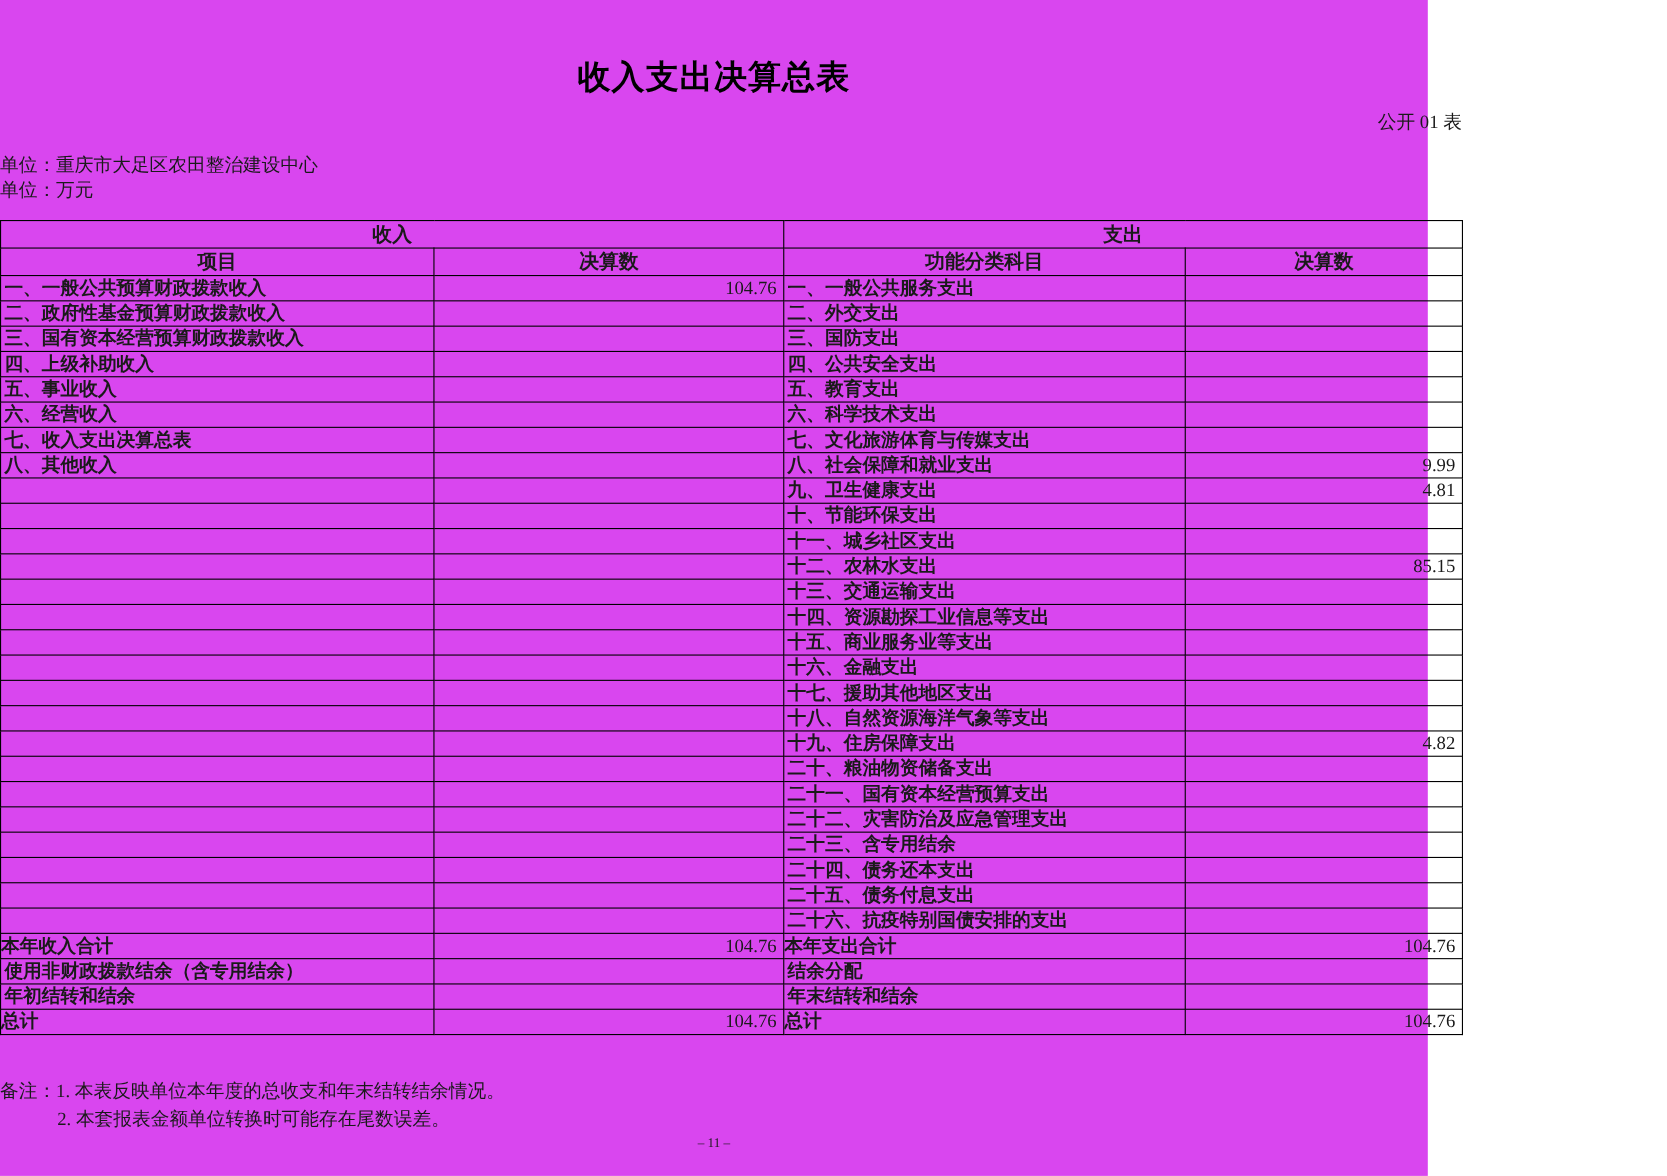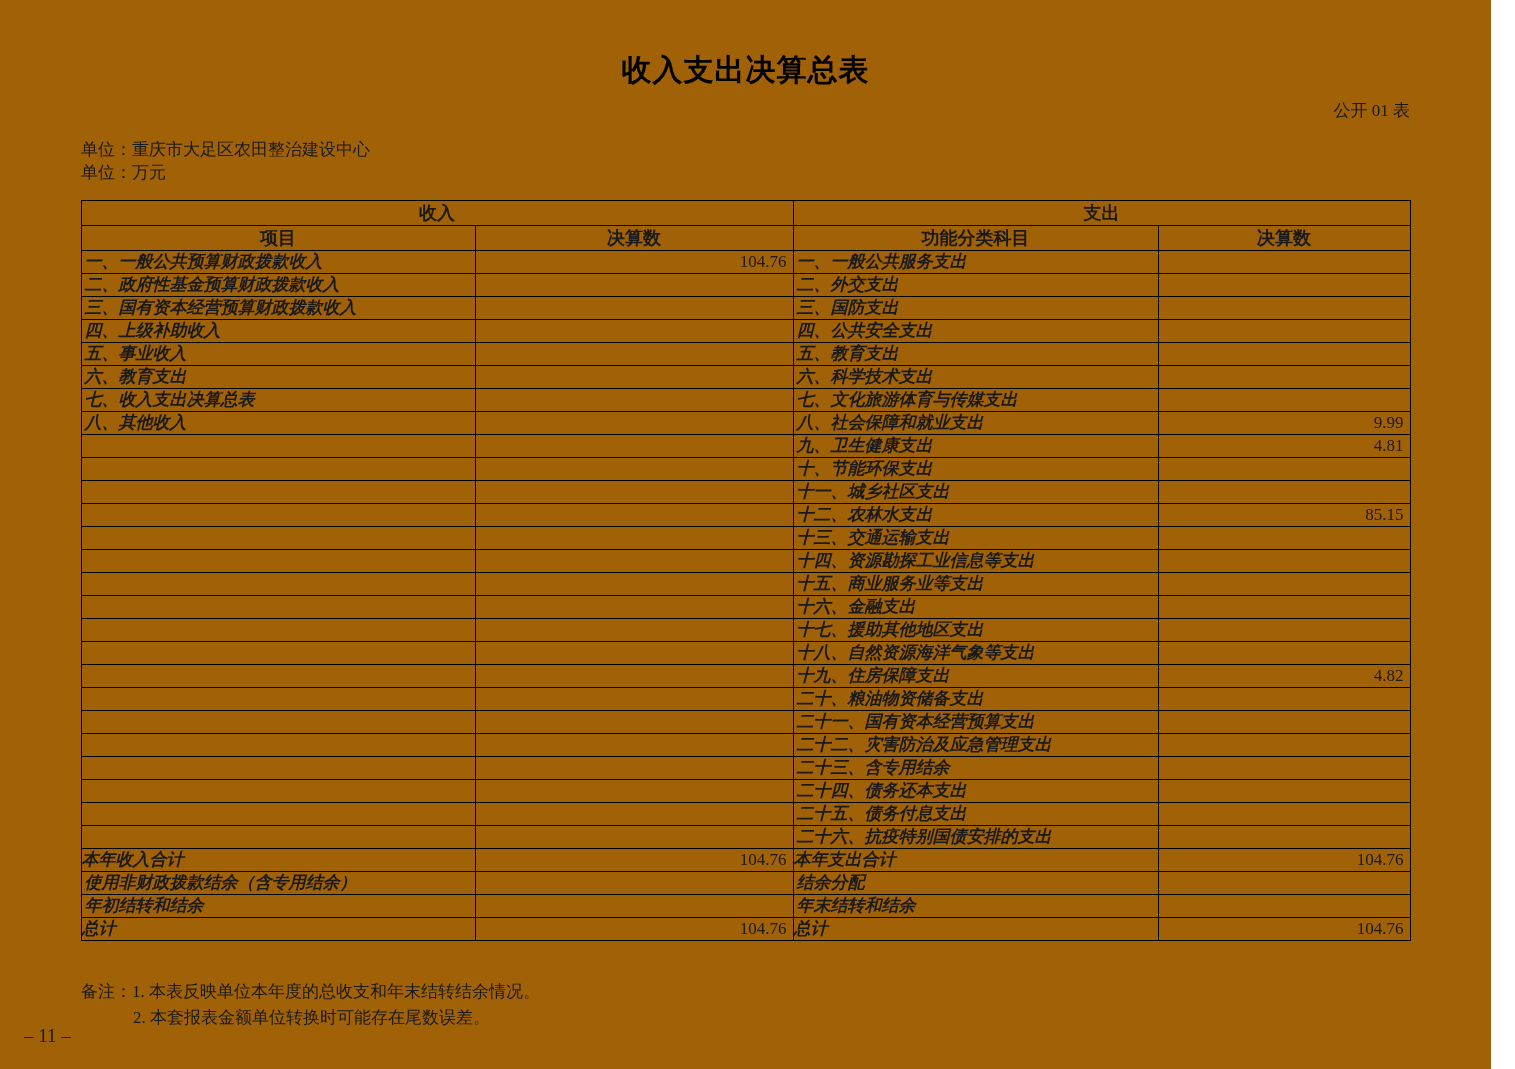--- a/index.html
+++ b/index.html
@@ -5,22 +5,22 @@
   * { margin: 0; padding: 0; box-sizing: border-box; }
   html, body {
     width: 1515px; height: 1069px;
     background: #ffffff;
     color: #1a1a1a;
     font-family: "Liberation Serif", "DejaVu Serif", serif;
     overflow: hidden;
   }
   .page {
     position: relative;
-    width: 1491px; height: 1069px;
-    background: #a16207;
+    width: 1298px; height: 1069px;
+    background: #d946ef;
   }
   .doc-title {
     padding-top: 50px;
     text-align: center;
     font-size: 30px;
     font-weight: bold;
     letter-spacing: 1px;
     color: #000;
   }
   .meta-code {
@@ -54,41 +54,40 @@
     font-weight: bold;
     text-align: center;
     height: 25px;
     font-size: 18px;
   }
   table.budget tbody td { height: 23px; }
   td.item-cell {
     font-weight: bold;
     text-align: left;
     padding-left: 3px;
-    font-style: italic;
   }
   td.item-cell.center { text-align: left; padding-left: 0; }
   td.value-cell {
     font-weight: normal;
     text-align: right;
     padding-right: 6px;
   }
   .notes {
     width: 1329px;
     margin: 38px auto 0 auto;
     font-size: 17px;
     line-height: 1.55;
   }
   .notes .note-line2 { padding-left: 52px; }
   .page-number {
     position: absolute;
     left: 0; right: 0;
     bottom: 22px;
-    font-size: 19px;
-    padding-left: 24px;
+    text-align: center;
+    font-size: 12px;
   }
 </style>
 </head>
 <body>
 
 <div class="page">
 
   <div class="doc-title">收入支出决算总表</div>
 
   <div class="meta-code">公开 01 表</div>
@@ -142,21 +141,21 @@
           <td class="item-cell">四、公共安全支出</td>
           <td class="value-cell"></td>
         </tr>
         <tr>
           <td class="item-cell">五、事业收入</td>
           <td class="value-cell"></td>
           <td class="item-cell">五、教育支出</td>
           <td class="value-cell"></td>
         </tr>
         <tr>
-          <td class="item-cell">六、教育支出</td>
+          <td class="item-cell">六、经营收入</td>
           <td class="value-cell"></td>
           <td class="item-cell">六、科学技术支出</td>
           <td class="value-cell"></td>
         </tr>
         <tr>
           <td class="item-cell">七、收入支出决算总表</td>
           <td class="value-cell"></td>
           <td class="item-cell">七、文化旅游体育与传媒支出</td>
           <td class="value-cell"></td>
         </tr>

